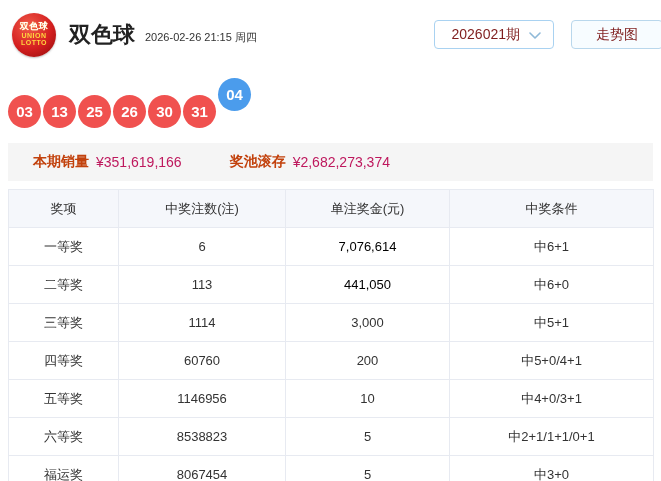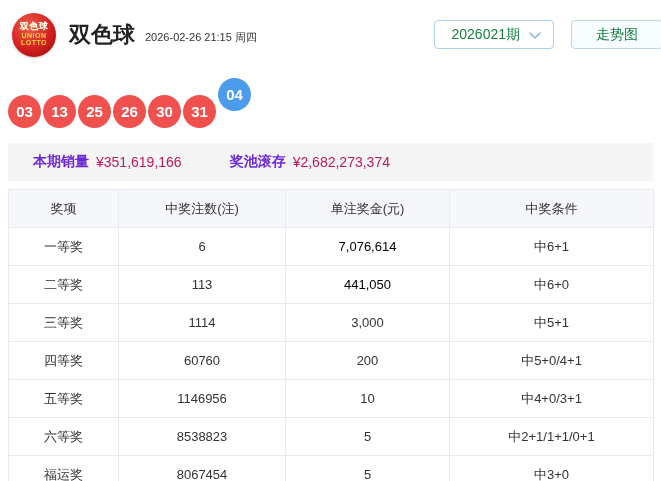--- a/index.html
+++ b/index.html
@@ -12,37 +12,37 @@
   .logo { width:44px; height:44px; border-radius:50%; flex:0 0 44px;
     background:radial-gradient(circle at 38% 30%, #f05a4a 0%, #d41f1f 55%, #8c0a0a 100%);
     display:flex; flex-direction:column; align-items:center; justify-content:center;
     line-height:1.05; box-shadow:0 1px 2px rgba(0,0,0,.25); }
   .logo-cn { font-size:9px; font-weight:bold; color:#fff; text-shadow:0 0 1px #fbc02d; letter-spacing:.5px; }
   .logo-en { font-size:7px; font-weight:bold; color:#ffd73d; letter-spacing:.5px; }
   .title { font-size:22px; font-weight:bold; color:#222; margin-left:13px; }
   .datetime { font-size:11px; color:#333; margin-left:10px; margin-top:6px; }
   .header-spacer { flex:1; }
   .btn { display:inline-flex; align-items:center; justify-content:center; height:29px;
-    border:1px solid #a9d2f1; border-radius:4px; background:#fff; color:#15803d;
+    border:1px solid #a9d2f1; border-radius:4px; background:#fff; color:#7f1d1d;
     font-size:14px; cursor:pointer; }
   .period-btn { padding:0 12px 0 16px; gap:9px; }
   .trend-btn { margin-left:17px; padding:0 24px; margin-right:-14px; background:#f7fcff; border-color:#b9d7ec; }
   .chev { margin-top:2px; }
 
   
   .balls { display:flex; gap:2px; margin:20px 0 0 8px; }
   .ball { width:33px; height:33px; border-radius:50%; color:#fff; font-size:15px; font-weight:bold;
     display:flex; align-items:center; justify-content:center; }
   .ball.red { background:#f0514f;margin-top:17px; }
   .ball.blue { background:#4b9cec; }
 
   
   .summary { margin:15px 8px 0 8px; height:38px; background:#f5f5f5;
     display:flex; align-items:center; padding-left:25px; font-size:14px; }
-  .sum-label { font-weight:bold; color:#6d28d9; }
+  .sum-label { font-weight:bold; color:#c2410c; }
   .sum-value { color:#be185d; margin-left:7px; }
   .sum-gap { width:48px; }
 
   
   table { width:645px; margin:8px 8px 0 8px; border-collapse:collapse; font-size:13px; color:#333;
     table-layout:fixed; }
   th, td { border:1px solid #e7eaf1; height:38px; text-align:center; font-weight:normal; padding:0; }
   thead th { background:#f5f7fb; }
   col.c1 { width:110px; } col.c2 { width:167px; } col.c3 { width:164px; } col.c4 { width:204px; }
   td.red { color:#000000; }

